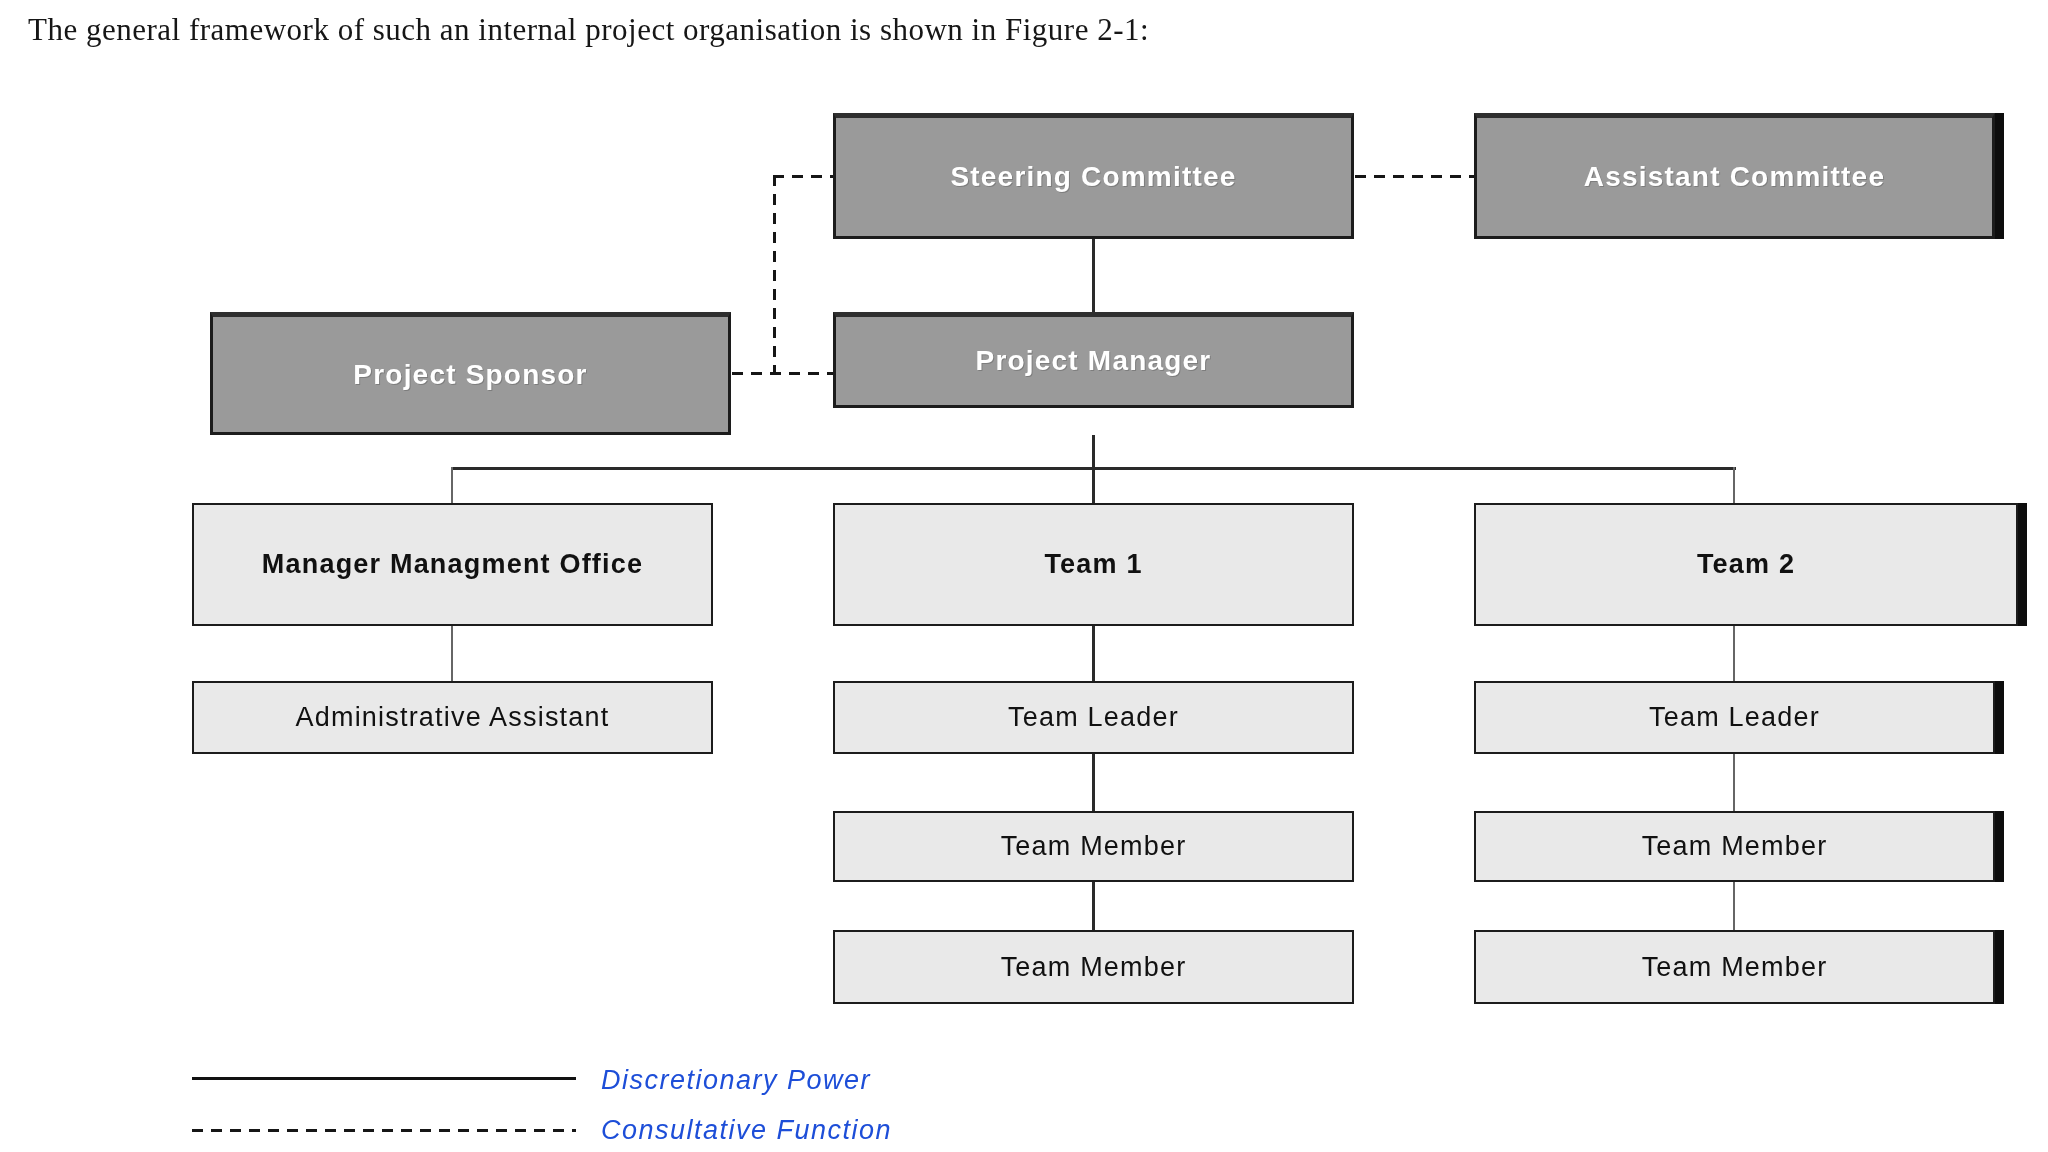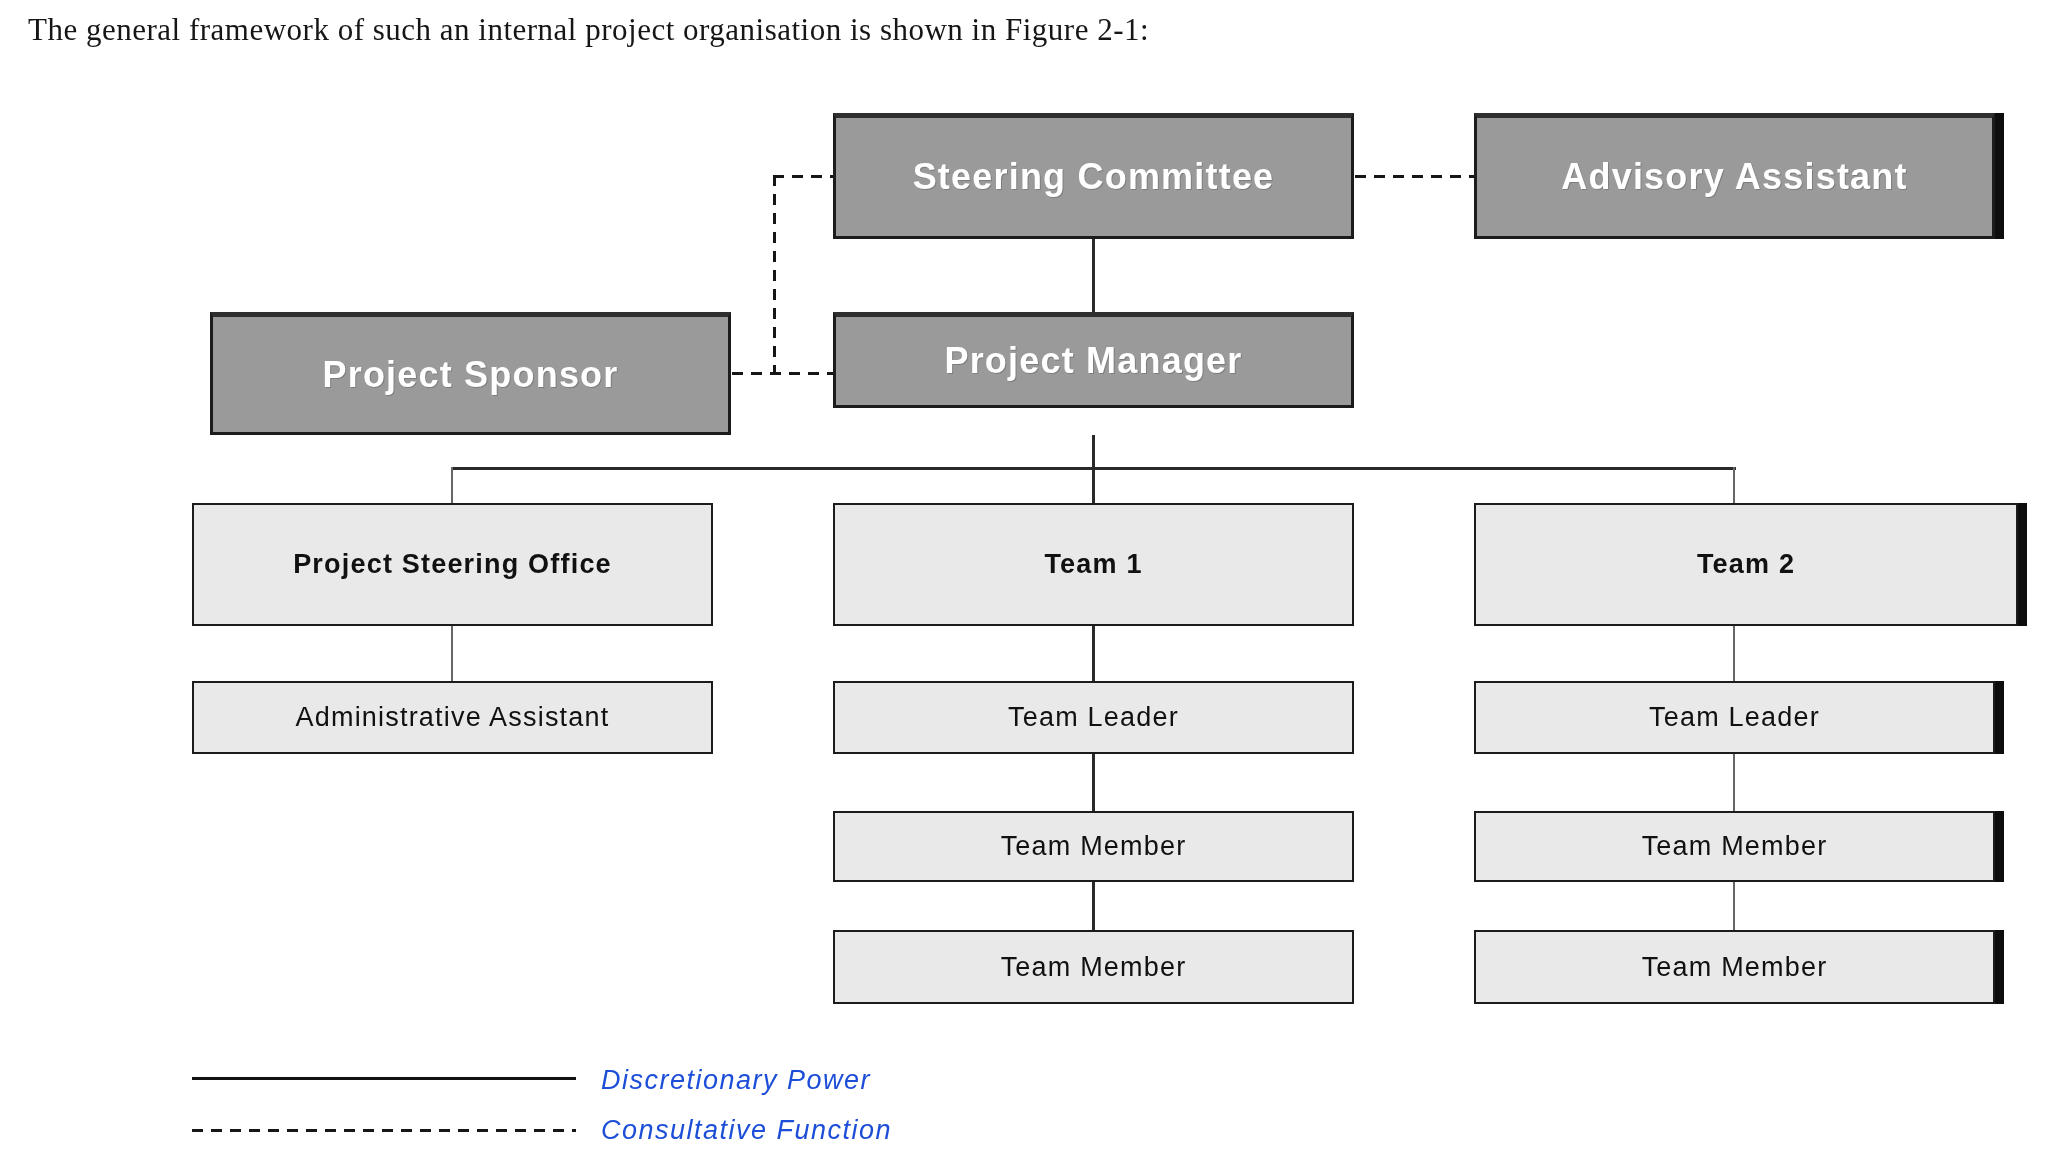--- a/index.html
+++ b/index.html
@@ -31,21 +31,21 @@
     text-align: center;
     letter-spacing: 1.2px;
     white-space: nowrap;
   }
   .node.dark {
     background: #9a9a9a;
     border: 3px solid #1c1c1c;
     border-top: 5px solid #2f2f2f;
     color: #ffffff;
     font-weight: bold;
-    font-size: 36px;
+    font-size: 28px;
     text-shadow: 1px 1px 0 #7d7d7d;
   }
   .node.light {
     background: #e9e9e9;
     border: 2px solid #1c1c1c;
     color: #111111;
     font-size: 27px;
   }
   .node.bold { font-weight: bold; }
   .edgebar { box-shadow: 9px 0 0 0 #0d0d0d; }
@@ -98,25 +98,25 @@
   <div class="conn thin" style="left:1733px; top:467px; width:2px; height:38px;"></div>
   <div class="conn thin" style="left:451px; top:626px; width:2px; height:55px;"></div>
   <div class="conn" style="left:1092px; top:626px; width:3px; height:55px;"></div>
   <div class="conn thin" style="left:1733px; top:626px; width:2px; height:55px;"></div>
   <div class="conn" style="left:1092px; top:754px; width:3px; height:57px;"></div>
   <div class="conn thin" style="left:1733px; top:754px; width:2px; height:57px;"></div>
   <div class="conn" style="left:1092px; top:882px; width:3px; height:48px;"></div>
   <div class="conn thin" style="left:1733px; top:882px; width:2px; height:48px;"></div>
 
   <div class="node dark" style="left:833px; top:113px; width:521px; height:126px;">Steering Committee</div>
-  <div class="node dark edgebar" style="left:1474px; top:113px; width:521px; height:126px;">Advisory Assistant</div>
+  <div class="node dark edgebar" style="left:1474px; top:113px; width:521px; height:126px;">Assistant Committee</div>
   <div class="node dark" style="left:210px; top:312px; width:521px; height:123px;">Project Sponsor</div>
   <div class="node dark" style="left:833px; top:312px; width:521px; height:96px;">Project Manager</div>
 
-  <div class="node light bold" style="left:192px; top:503px; width:521px; height:123px;">Project Steering Office</div>
+  <div class="node light bold" style="left:192px; top:503px; width:521px; height:123px;">Manager Managment Office</div>
   <div class="node light bold" style="left:833px; top:503px; width:521px; height:123px;">Team 1</div>
   <div class="node light bold edgebar" style="left:1474px; top:503px; width:544px; height:123px;">Team 2</div>
 
   <div class="node light" style="left:192px; top:681px; width:521px; height:73px;">Administrative Assistant</div>
   <div class="node light" style="left:833px; top:681px; width:521px; height:73px;">Team Leader</div>
   <div class="node light edgebar" style="left:1474px; top:681px; width:521px; height:73px;">Team Leader</div>
   <div class="node light" style="left:833px; top:811px; width:521px; height:71px;">Team Member</div>
   <div class="node light edgebar" style="left:1474px; top:811px; width:521px; height:71px;">Team Member</div>
   <div class="node light" style="left:833px; top:930px; width:521px; height:74px;">Team Member</div>
   <div class="node light edgebar" style="left:1474px; top:930px; width:521px; height:74px;">Team Member</div>

